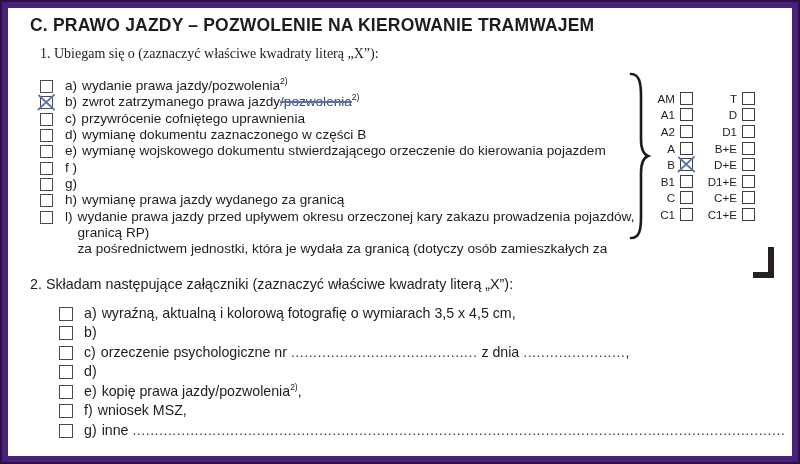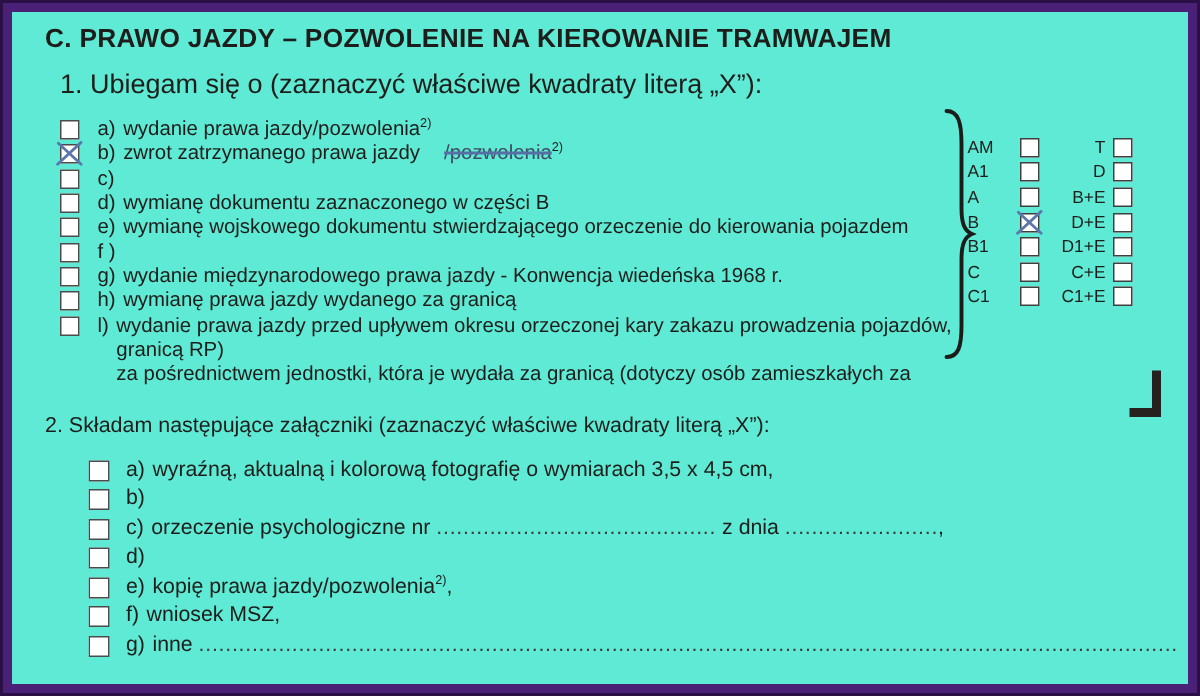--- a/index.html
+++ b/index.html
@@ -1,37 +1,37 @@
 <!DOCTYPE html>
 <html><head>
 <meta charset="utf-8">
 <style>
   html,body{margin:0;padding:0;}
   body{width:800px;height:464px;font-family:"Liberation Sans",sans-serif;background:#fff;}
   .outer{position:absolute;left:0;top:0;width:800px;height:464px;box-sizing:border-box;background:#2a1044;padding:2px;}
-  .frame{position:relative;width:100%;height:100%;box-sizing:border-box;border:6px solid #4b2178;background:#5eead4;overflow:hidden;}
+  .frame{position:relative;width:100%;height:100%;box-sizing:border-box;border:6px solid #4b2178;background:#ffffff;overflow:hidden;}
   .title{position:absolute;left:22px;top:7px;font-size:17.5px;font-weight:bold;color:#1d1d1b;letter-spacing:.2px;white-space:nowrap;}
-  .h1{position:absolute;left:32px;top:38px;font-size:18px;color:#1d1d1b;white-space:nowrap;}
+  .h1{position:absolute;left:32px;top:38px;font-size:14px;color:#1d1d1b;white-space:nowrap;font-family:Liberation Serif, serif;}
   .h2{position:absolute;left:22px;top:268px;font-size:14.3px;color:#1d1d1b;white-space:nowrap;}
   .list1{position:absolute;left:32px;top:70px;width:600px;}
   .list1 .row{display:flex;align-items:flex-start;line-height:16.35px;font-size:13.6px;color:#1d1d1b;white-space:nowrap;}
   .list2{position:absolute;left:51px;top:296px;width:725px;}
   .list2 .row{display:flex;align-items:flex-start;line-height:19.45px;font-size:14.2px;color:#1d1d1b;white-space:nowrap;overflow:hidden;}
   .cb{flex:none;width:11px;height:11px;border:1.3px solid #4b4b4b;margin-top:2px;margin-right:12px;position:relative;background:#fff;}
   .list2 .cb{width:12px;height:12px;margin-top:3px;margin-right:11px;}
   .lt{flex:none;margin-right:5px;}
   .tx{min-width:0;}
   sup{font-size:8.5px;vertical-align:super;line-height:0;}
-  .struck-text{color:#3f4c63;text-decoration:line-through;text-decoration-color:#5570a5;text-decoration-thickness:2px;margin-left:16px;}
+  .struck-text{color:#3f4c63;text-decoration:line-through;text-decoration-color:#5570a5;text-decoration-thickness:2px;}
   .dots{letter-spacing:.5px;color:#3a3a38;}
   svg.x{position:absolute;left:-1px;top:-1px;width:13px;height:13px;overflow:visible;}
   svg.x path{stroke:#5b76ab;stroke-width:1.7;fill:none;stroke-linecap:round;}
   .grid{position:absolute;left:637px;top:82px;}
   .grow{display:flex;align-items:center;height:16.6px;font-size:11.6px;color:#1d1d1b;}
-  .gl1{width:30px;text-align:left;padding-right:5px;}
+  .gl1{width:30px;text-align:right;padding-right:5px;}
   .gl2{width:44px;text-align:right;padding-right:5px;}
   .gcb{flex:none;width:11px;height:11px;border:1.3px solid #3f3f3f;position:relative;background:#fff;}
   .brace{position:absolute;left:619px;top:63px;}
   .brace path{stroke:#1c1c1a;stroke-width:2.6;fill:none;stroke-linecap:round;}
   .corner-v{position:absolute;left:760px;top:239px;width:6px;height:31px;background:#26211f;}
   .corner-h{position:absolute;left:745px;top:264px;width:21px;height:6px;background:#26211f;}
 </style>
 </head>
 <body>
 
@@ -52,39 +52,39 @@
             <svg class="x" viewBox="0 0 12 12">
               <path d="M-1,-0.5 L13,12.5 M13,-1 L-1.5,12.5"></path>
             </svg>
           </span>
           <span class="lt">b)</span>
           <div class="tx"><span class="t">zwrot zatrzymanego prawa jazdy</span><span class="struck-text">/pozwolenia</span><sup>2)</sup></div>
         </div>
         <div class="row">
           <span class="cb"></span>
           <span class="lt">c)</span>
+          <div class="tx"><span class="t">przywrócenie cofniętego uprawnienia</span></div>
         </div>
         <div class="row">
           <span class="cb"></span>
           <span class="lt">d)</span>
           <div class="tx"><span class="t">wymianę dokumentu zaznaczonego w części B</span></div>
         </div>
         <div class="row">
           <span class="cb"></span>
           <span class="lt">e)</span>
           <div class="tx"><span class="t">wymianę wojskowego dokumentu stwierdzającego orzeczenie do kierowania pojazdem</span></div>
         </div>
         <div class="row">
           <span class="cb"></span>
           <span class="lt">f )</span>
         </div>
         <div class="row">
           <span class="cb"></span>
           <span class="lt">g)</span>
-          <div class="tx"><span class="t">wydanie międzynarodowego prawa jazdy - Konwencja wiedeńska 1968 r.</span></div>
         </div>
         <div class="row">
           <span class="cb"></span>
           <span class="lt">h)</span>
           <div class="tx"><span class="t">wymianę prawa jazdy wydanego za granicą</span></div>
         </div>
         <div class="row">
           <span class="cb"></span>
           <span class="lt">l)</span>
           <div class="tx"><span class="t">wydanie prawa jazdy przed upływem okresu orzeczonej kary zakazu prowadzenia pojazdów,</span><div>granicą RP)</div><div>za pośrednictwem jednostki, która je wydała za granicą (dotyczy osób zamieszkałych za</div></div>
@@ -99,20 +99,26 @@
         <div class="grow">
           <span class="gl1">AM</span>
           <span class="gcb"></span>
           <span class="gl2">T</span>
           <span class="gcb"></span>
         </div>
         <div class="grow">
           <span class="gl1">A1</span>
           <span class="gcb"></span>
           <span class="gl2">D</span>
+          <span class="gcb"></span>
+        </div>
+        <div class="grow">
+          <span class="gl1">A2</span>
+          <span class="gcb"></span>
+          <span class="gl2">D1</span>
           <span class="gcb"></span>
         </div>
         <div class="grow">
           <span class="gl1">A</span>
           <span class="gcb"></span>
           <span class="gl2">B+E</span>
           <span class="gcb"></span>
         </div>
         <div class="grow">
           <span class="gl1">B</span>

